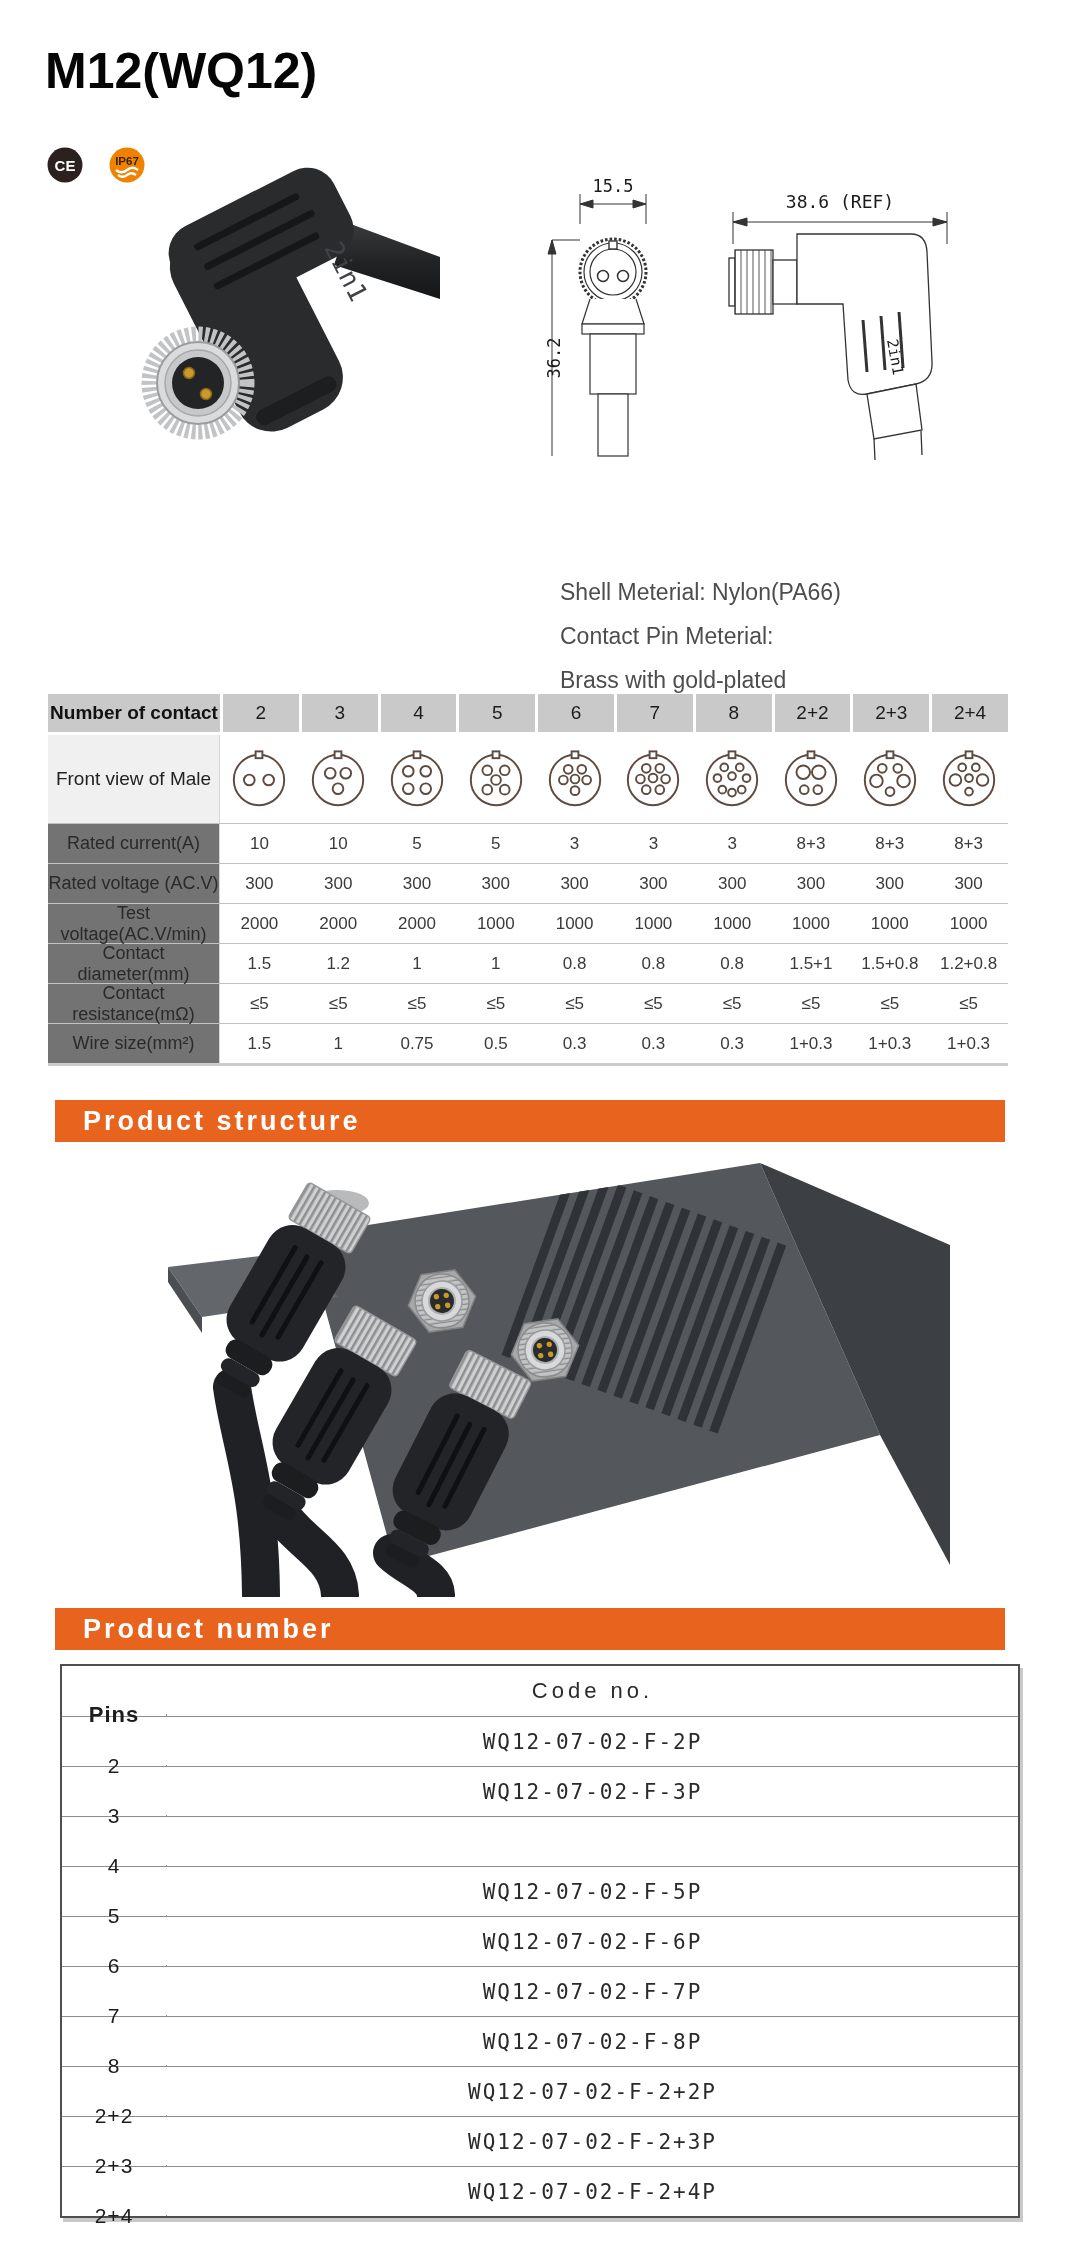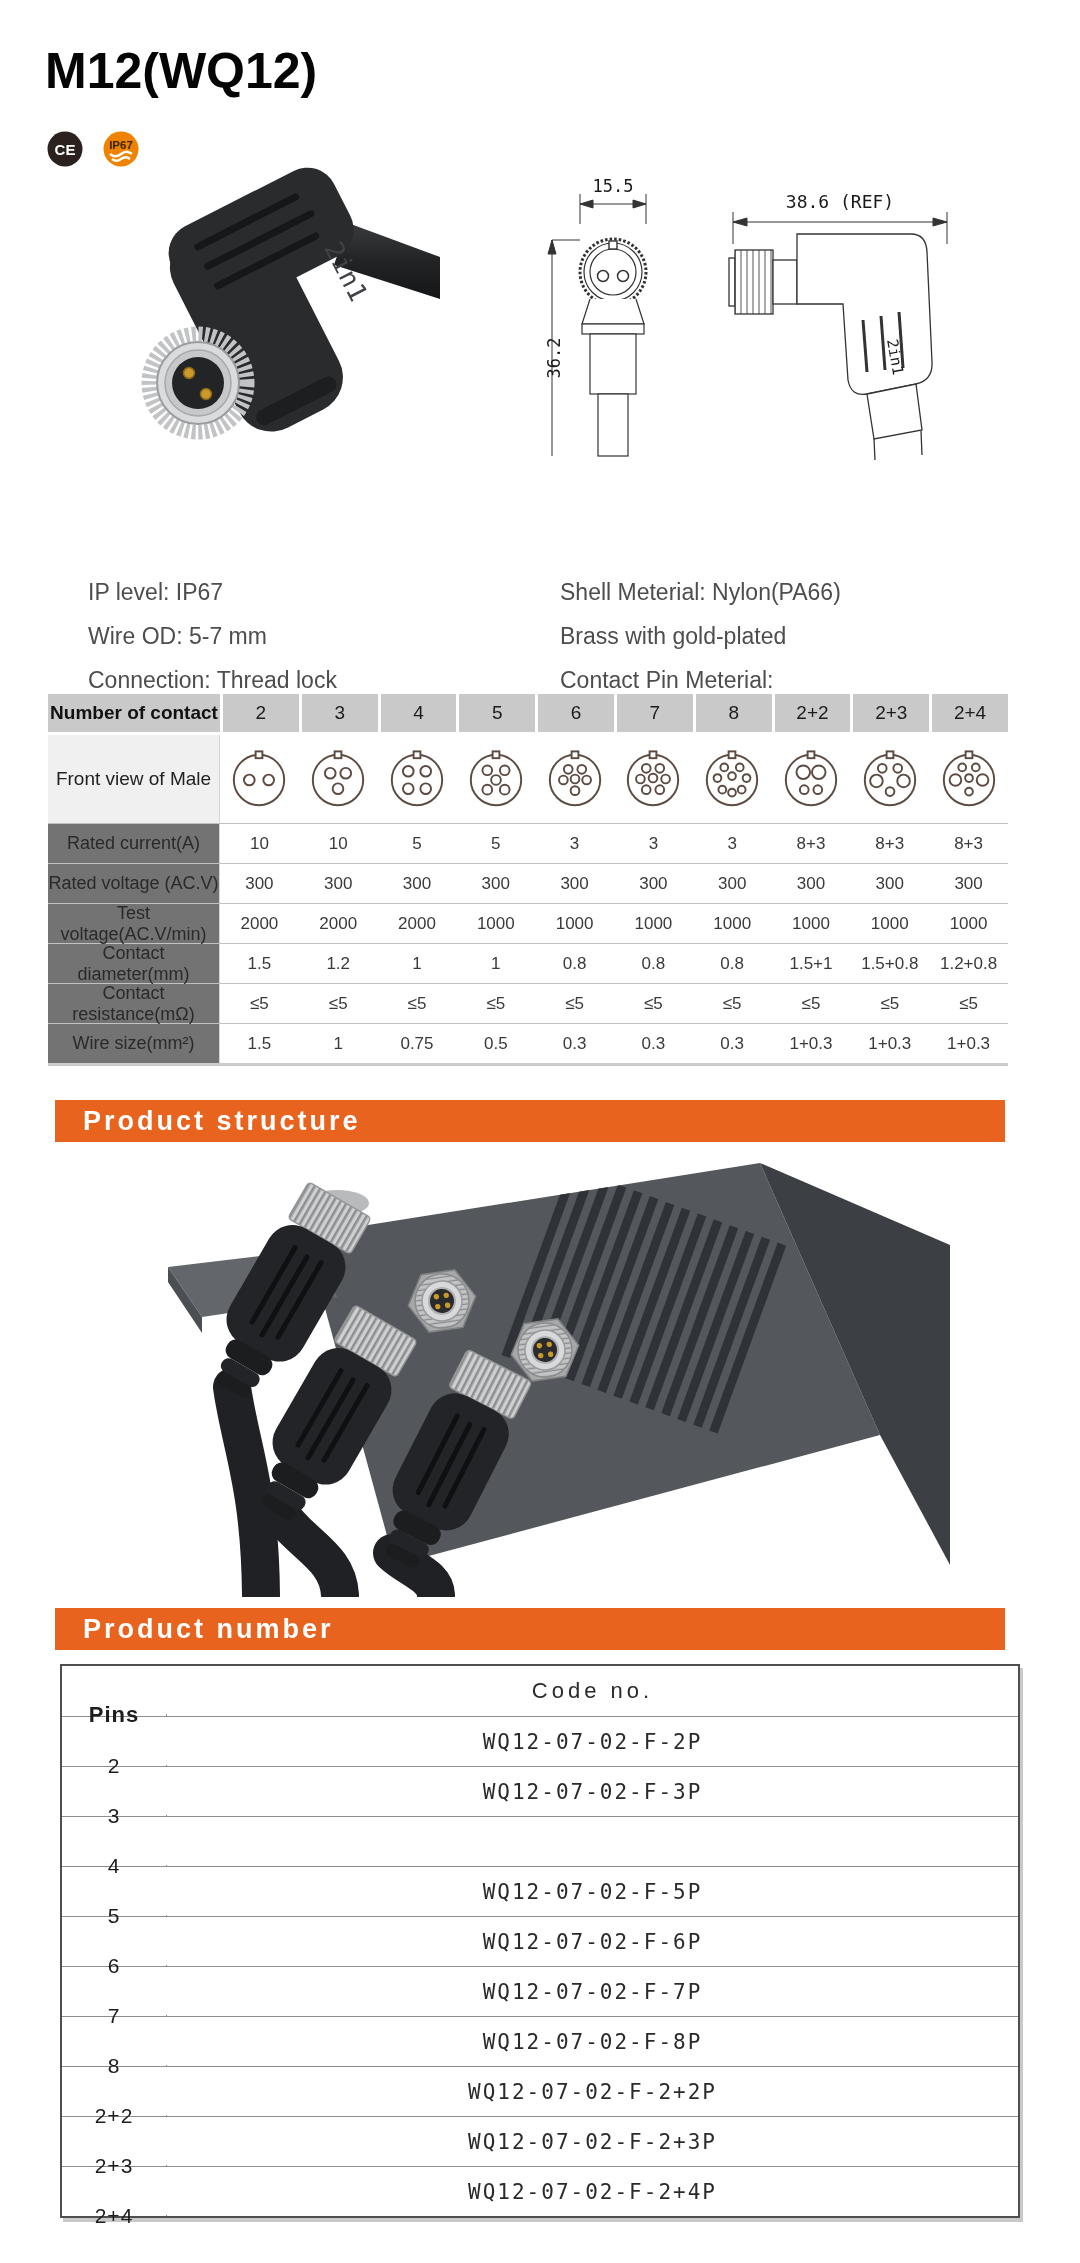--- a/index.html
+++ b/index.html
@@ -2,21 +2,21 @@
 <html><head>
 <meta charset="utf-8">
 <style>
   * { margin:0; padding:0; box-sizing:border-box; }
   html,body { background:#ffffff; }
   body { font-family:"Liberation Sans", sans-serif; color:#222; }
   .page { position:relative; width:1080px; height:2263px; background:#fff; overflow:hidden; margin:0 auto; }
 
   .title { position:absolute; left:45px; top:42px; font-size:50px; font-weight:bold; color:#050505; }
 
-  .badges { position:absolute; left:46px; top:130px; display:flex; gap:18px; }
+  .badges { position:absolute; left:46px; top:146px; display:flex; gap:24px; }
 
   .section-bar { position:absolute; left:55px; width:950px; height:42px; background:#e8641e;
     color:#fff; font-size:27px; font-weight:bold; letter-spacing:3px;
     display:flex; align-items:center; padding-left:28px; }
   .bar-params    { top:505px; }
   .bar-structure { top:1100px; }
   .bar-number    { top:1608px; }
 
   .params-col { position:absolute; top:570px; font-size:23px; color:#4d4d4d; line-height:44px; }
   .params-left  { left:88px; }
@@ -152,29 +152,24 @@
       <path d="M148 148 l4 52" stroke-width="3"></path>
       <path d="M166 144 l4 54" stroke-width="3"></path>
       <path d="M184 140 l4 56" stroke-width="3"></path>
       <path d="M152 222 L201 212 L207 258 L159 267 Z"></path>
       <path d="M159 267 L160 288 M206 259 L207 283"></path>
     </g>
     <text class="dimtext" x="172" y="168" font-size="15" fill="#333" transform="rotate(80 172 168)">2in1</text>
   </svg>
 
 
-  <div class="params-col params-left">
-    <div>IP level: IP67</div>
-    <div>Wire OD: 5-7 mm</div>
-    <div>Connection: Thread lock</div>
-  </div>
   <div class="params-col params-right">
     <div>Shell Meterial: Nylon(PA66)</div>
+    <div>Contact Pin Meterial:</div>
     <div>Brass with gold-plated</div>
-    <div>Contact Pin Meterial:</div>
   </div>
 
   <div class="spec">
       <div class="srow srow-header">
         <div class="lcell">Number of contact</div>
         <div class="vcell">2</div>
         <div class="vcell">3</div>
         <div class="vcell">4</div>
         <div class="vcell">5</div>
         <div class="vcell">6</div>

